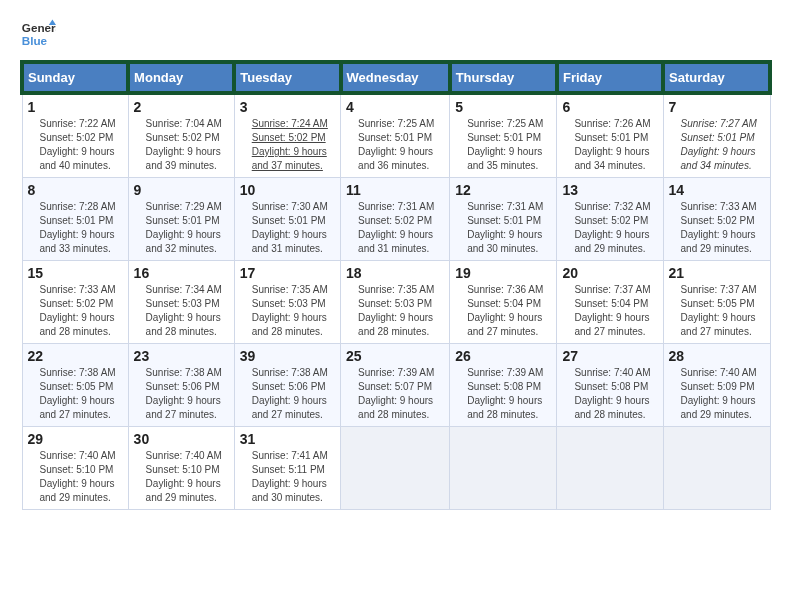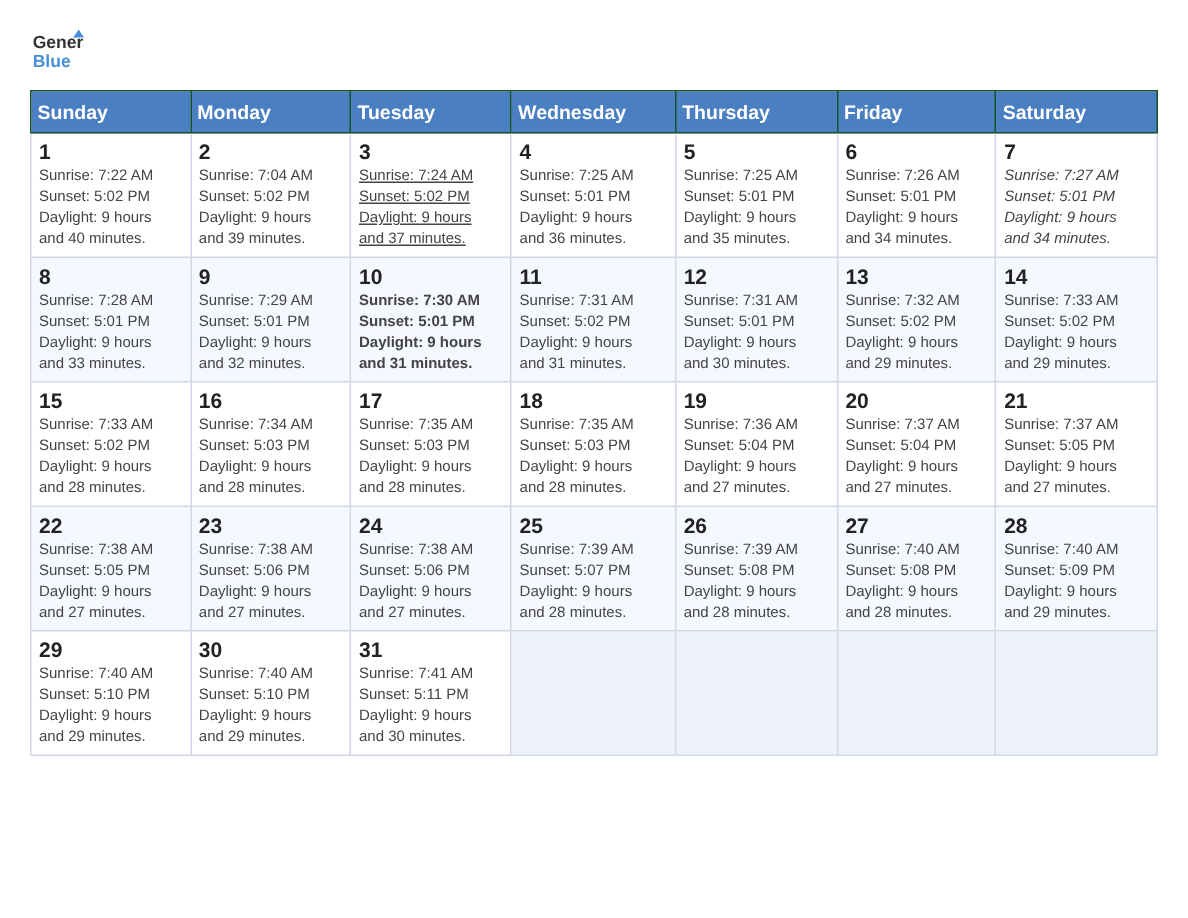--- a/index.html
+++ b/index.html
@@ -42,21 +42,21 @@
       border-collapse: collapse;
       font-size: 11px;
     }
     .calendar-table thead tr th {
       background-color: #4a7fc1;
       color: #fff;
       padding: 6px 4px;
       text-align: left;
       font-size: 13px;
       font-weight: bold;
-      border: 1px solid #14532d;
+      border: 4px solid #14532d;
     }
     .calendar-table tbody tr td {
       vertical-align: top;
       padding: 4px 5px;
       border: 1px solid #d0d8e8;
       width: 113px;
       min-height: 80px;
       background: #fff;
       color: #333;
     }
@@ -67,20 +67,21 @@
       font-size: 14px;
       font-weight: bold;
       color: #222;
       display: block;
       margin-bottom: 2px;
     }
     .day-info {
       font-size: 10px;
       color: #444;
       line-height: 1.4;
+      margin-left: 12px;
     }
     td.empty {
       background: #eef1f7 !important;
     }
   </style>
 </head>
 <body>
 
 <div class="header-area">
   <div class="logo">
@@ -170,21 +171,21 @@
         </td>
         <td>
           <span class="day-number">9</span>
           <div class="day-info" style="white-space: pre-line;">Sunrise: 7:29 AM
 Sunset: 5:01 PM
 Daylight: 9 hours
 and 32 minutes.</div>
         </td>
         <td>
           <span class="day-number">10</span>
-          <div class="day-info" style="white-space: pre-line; font-weight: bold;">Sunrise: 7:30 AM
+          <div class="day-info" style="white-space: pre-line;">Sunrise: 7:30 AM
 Sunset: 5:01 PM
 Daylight: 9 hours
 and 31 minutes.</div>
         </td>
         <td>
           <span class="day-number">11</span>
           <div class="day-info" style="white-space: pre-line;">Sunrise: 7:31 AM
 Sunset: 5:02 PM
 Daylight: 9 hours
 and 31 minutes.</div>
@@ -271,21 +272,21 @@
 and 27 minutes.</div>
         </td>
         <td>
           <span class="day-number">23</span>
           <div class="day-info" style="white-space: pre-line;">Sunrise: 7:38 AM
 Sunset: 5:06 PM
 Daylight: 9 hours
 and 27 minutes.</div>
         </td>
         <td>
-          <span class="day-number">24</span>
+          <span class="day-number">39</span>
           <div class="day-info" style="white-space: pre-line;">Sunrise: 7:38 AM
 Sunset: 5:06 PM
 Daylight: 9 hours
 and 27 minutes.</div>
         </td>
         <td>
           <span class="day-number">25</span>
           <div class="day-info" style="white-space: pre-line;">Sunrise: 7:39 AM
 Sunset: 5:07 PM
 Daylight: 9 hours

